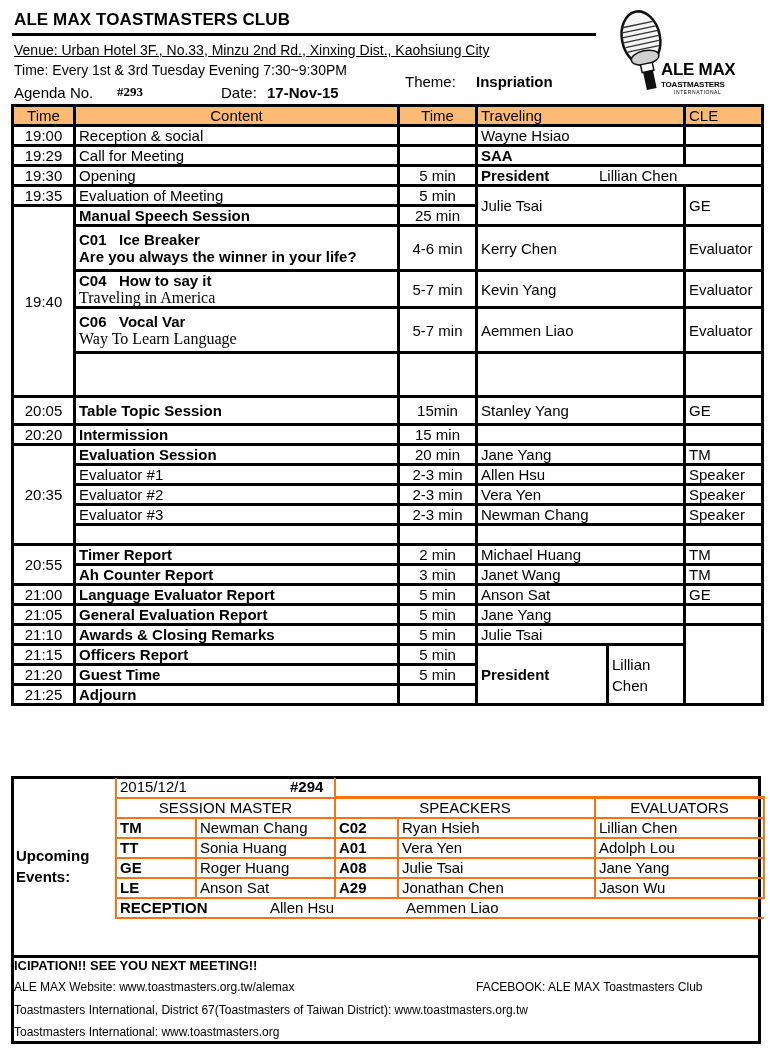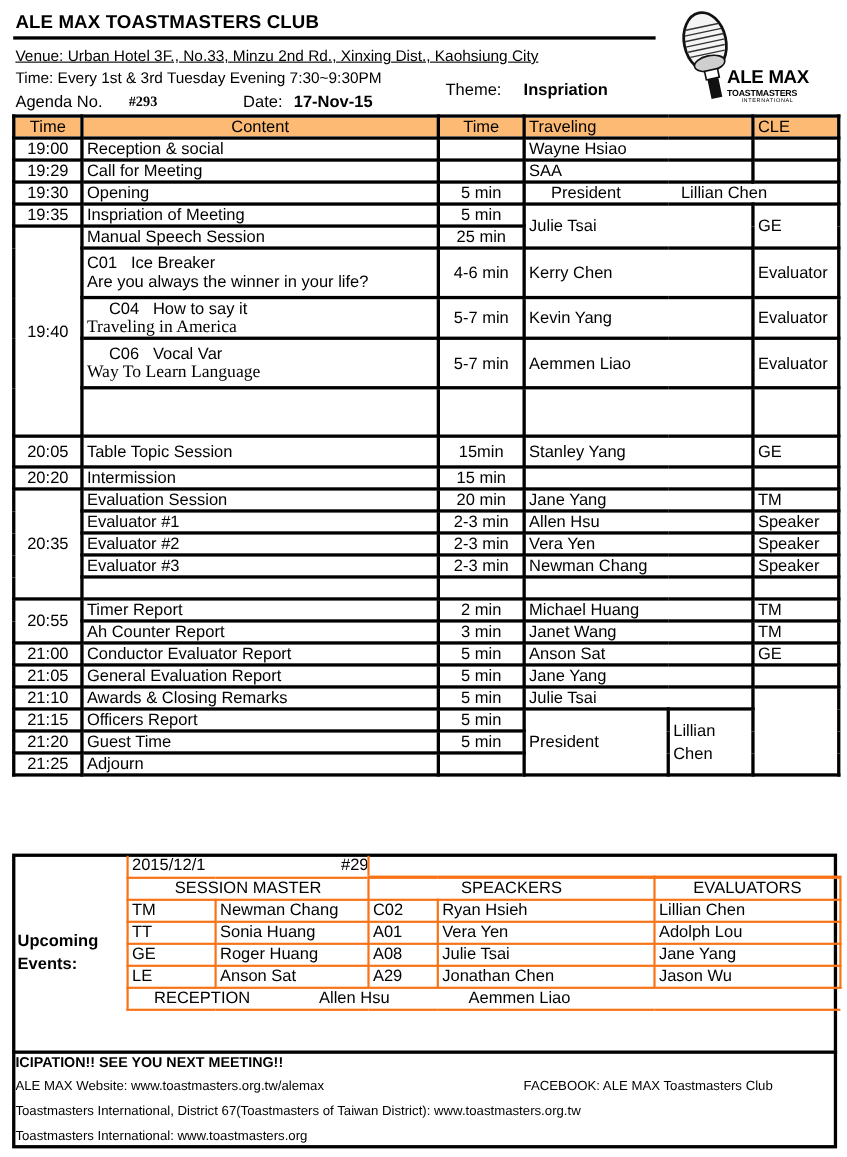--- a/index.html
+++ b/index.html
@@ -20,21 +20,21 @@
   .logo { left:612px; top:8px; width:150px; height:88px; }
   .logo-text1 { left:661px; top:60px; font-size:17px; font-weight:bold; letter-spacing:-0.3px; }
   .logo-text2 { left:661px; top:80px; font-size:8px; font-weight:bold; letter-spacing:-0.2px; }
   .logo-text3 { left:674px; top:89px; font-size:5px; letter-spacing:0.6px; }
 
   table { border-collapse:collapse; }
   table.agenda { position:absolute; left:11px; top:104px; width:750px; table-layout:fixed; }
   table.agenda td { border:3px solid #000; padding:0 3px; font-size:15px; line-height:17px; vertical-align:middle; overflow:hidden; white-space:nowrap; }
   table.agenda tr.hdr td { background:#fdba74;margin-left:36px; }
   .c { text-align:center; }
-  .b { font-weight:normal;margin-left:20px; }
+  .b { font-weight:bold; }
   .serif { font-family:"Liberation Serif", serif; font-weight:normal; font-size:16px; }
 
   .bottom-box { position:absolute; left:11px; top:776px; width:750px; height:268px; border:3px solid #000; box-sizing:border-box; }
   .upc { left:16px; top:845px; font-size:15px; font-weight:bold; line-height:21px; }
   table.next { position:absolute; left:115px; top:778px; width:648px; table-layout:fixed; }
   table.next td { border:2px solid #f97316; padding:0 3px; font-size:15px; line-height:18px; height:18px; white-space:nowrap; overflow:hidden; }
   .notice-rule { position:absolute; left:11px; top:955px; width:750px; height:3px; background:#000; }
   .notice { left:14px; top:958px; font-size:13px; font-weight:bold; }
   .foot { font-size:12px; }
 </style>
@@ -101,21 +101,21 @@
   <tr>
     <td class="c">19:30</td>
     <td>Opening</td>
     <td class="c">5 min</td>
     <td colspan="3">
       <span class="b" style="display:inline-block;width:118px">President</span><span>Lillian Chen</span>
     </td>
   </tr>
   <tr>
     <td class="c">19:35</td>
-    <td>Inspriation of Meeting</td>
+    <td>Evaluation of Meeting</td>
     <td class="c">5 min</td>
     <td colspan="2" rowspan="2">Julie Tsai</td>
     <td rowspan="2">GE</td>
   </tr>
   <tr>
     <td class="c" rowspan="5">19:40</td>
     <td class="b">Manual Speech Session</td>
     <td class="c">25 min</td>
   </tr>
   <tr style="height:45px">
@@ -204,21 +204,21 @@
     <td>TM</td>
   </tr>
   <tr>
     <td class="b">Ah Counter Report</td>
     <td class="c">3 min</td>
     <td colspan="2">Janet Wang</td>
     <td>TM</td>
   </tr>
   <tr>
     <td class="c">21:00</td>
-    <td class="b">Conductor Evaluator Report</td>
+    <td class="b">Language Evaluator Report</td>
     <td class="c">5 min</td>
     <td colspan="2">Anson Sat</td>
     <td>GE</td>
   </tr>
   <tr>
     <td class="c">21:05</td>
     <td class="b">General Evaluation Report</td>
     <td class="c">5 min</td>
     <td colspan="2">Jane Yang</td>
     <td></td>

